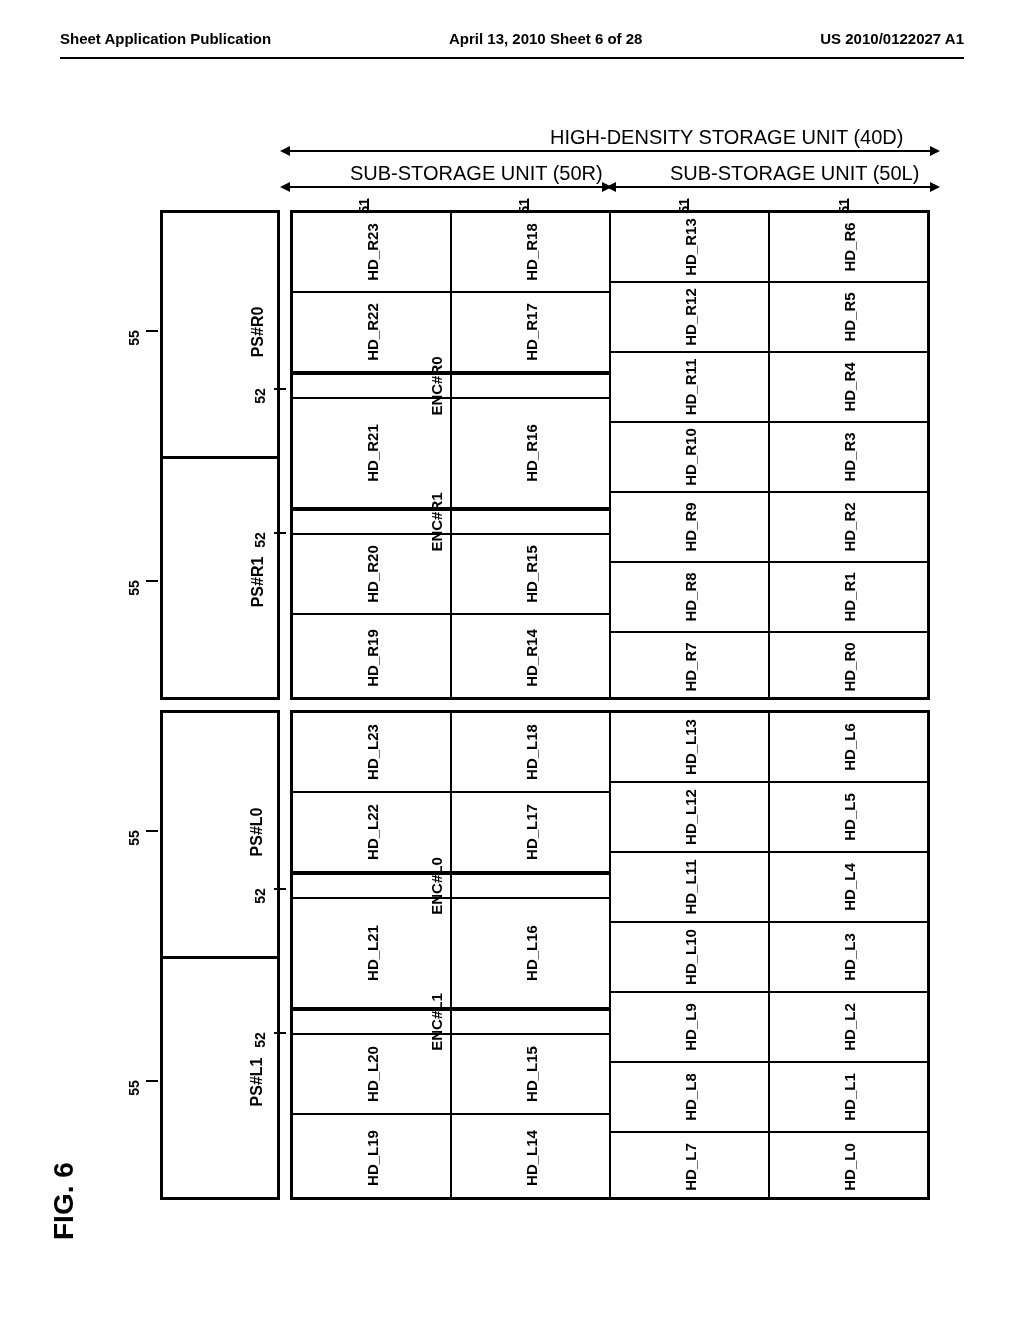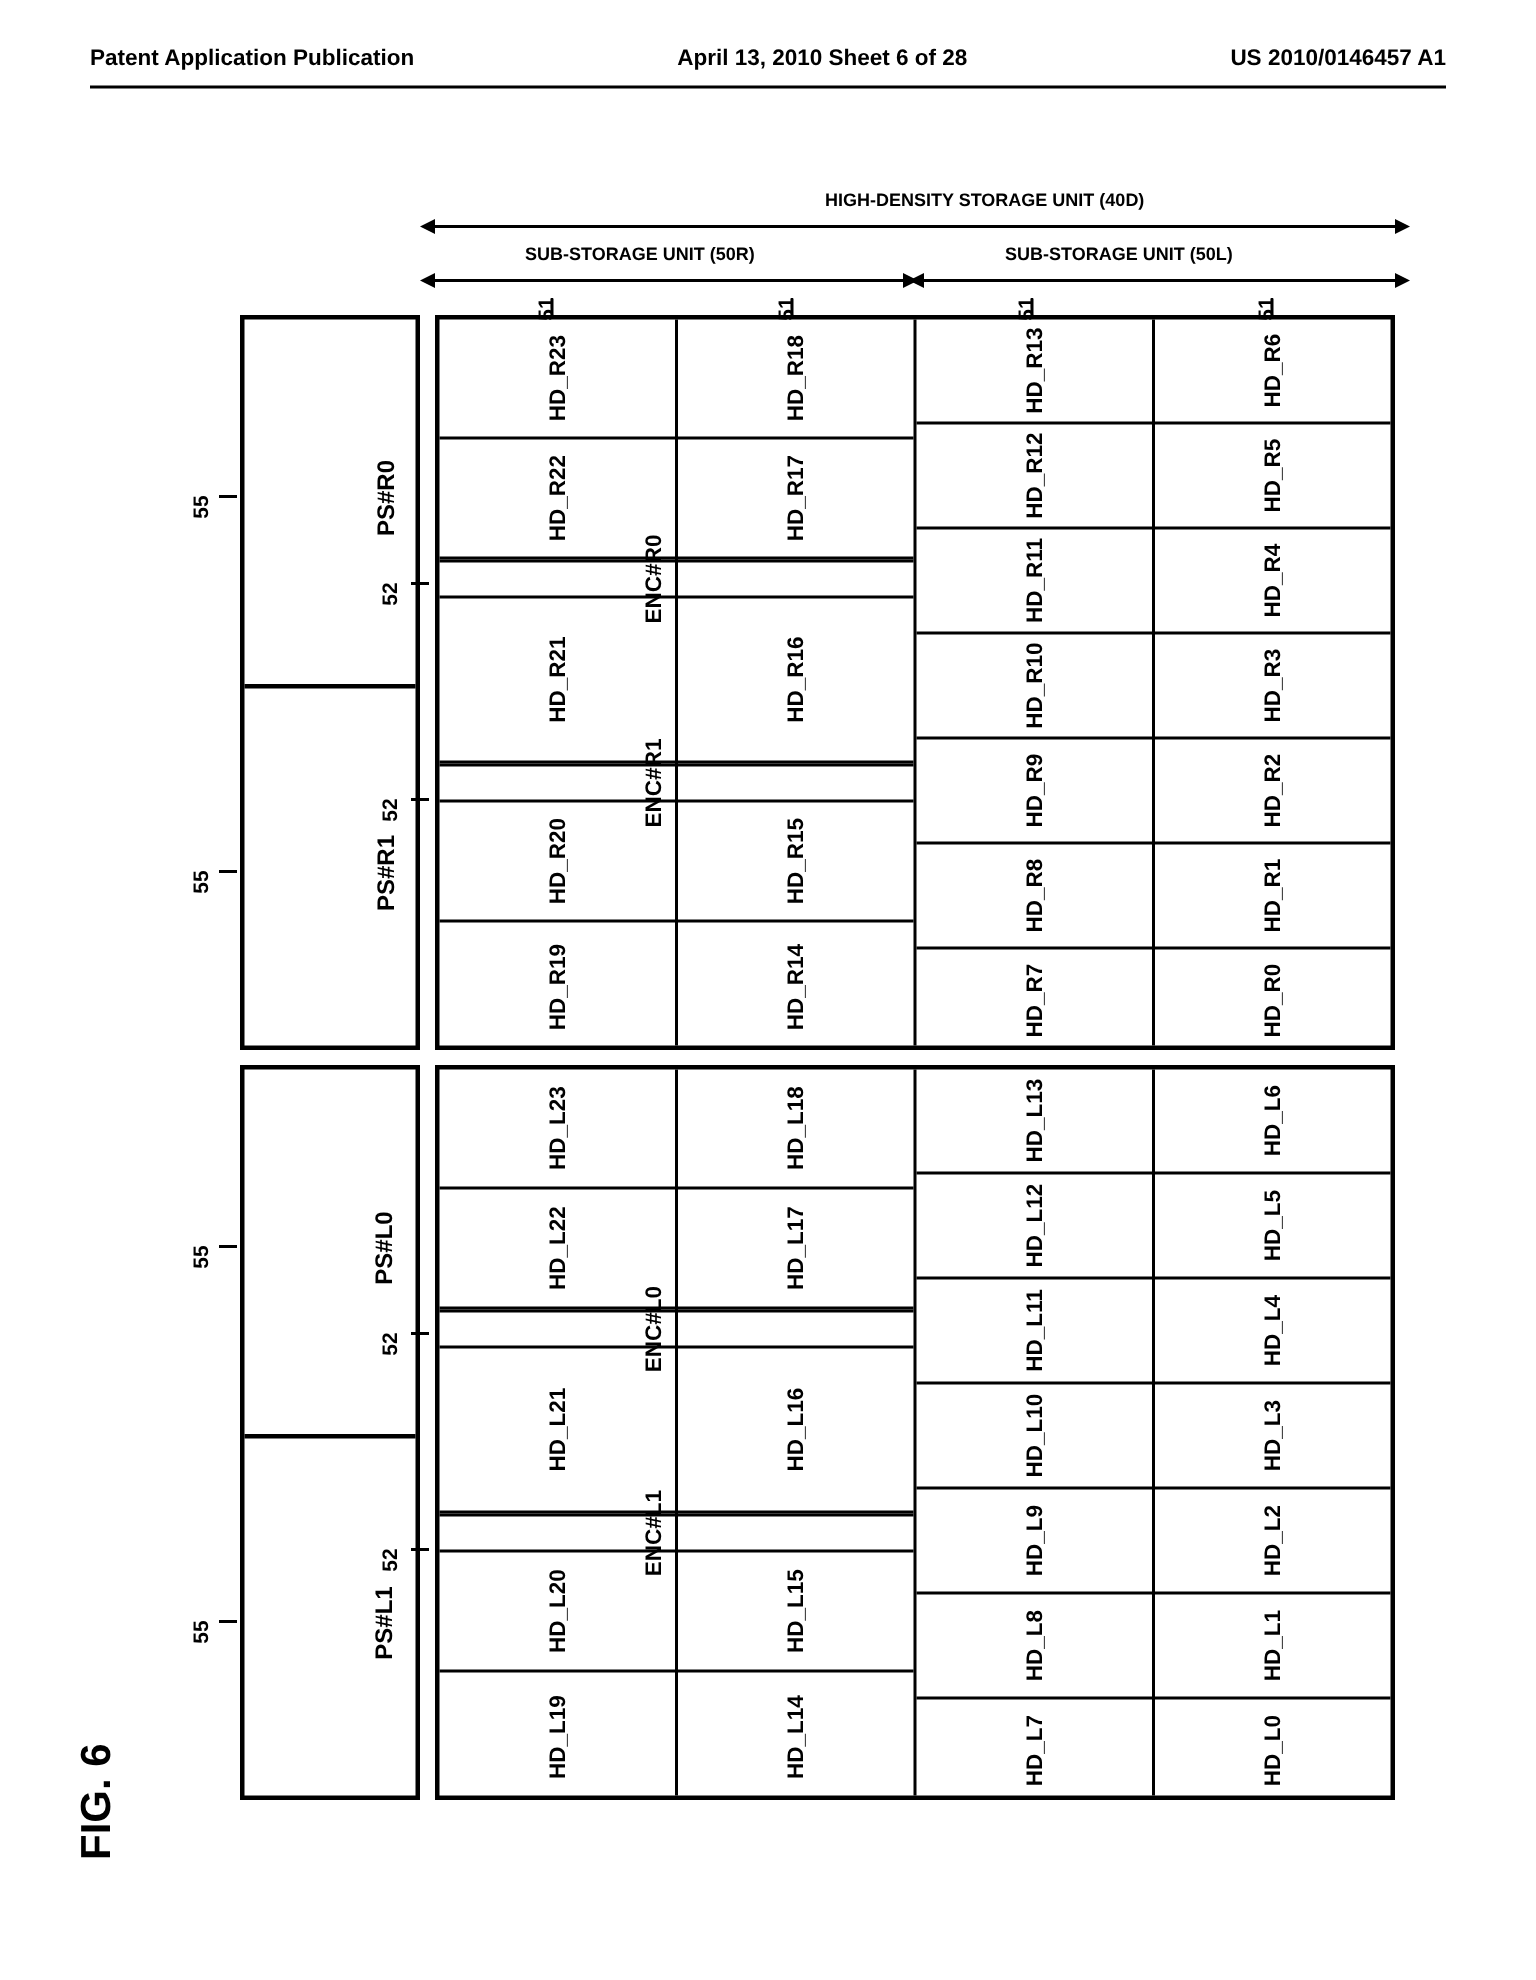--- a/index.html
+++ b/index.html
@@ -52,22 +52,22 @@
   }
   .arrow-line.h { height: 2px; }
   .arrow-head {
     position: absolute;
     width: 0; height: 0;
   }
   .arrow-head.right { border-top: 5px solid transparent; border-bottom: 5px solid transparent; border-left: 10px solid #000; }
   .arrow-head.left  { border-top: 5px solid transparent; border-bottom: 5px solid transparent; border-right: 10px solid #000; }
   .header-text {
     position: absolute;
-    font-size: 12px;
-    font-weight: bold;
+    font-size: 20px;
+    font-weight: normal;
     white-space: nowrap;
   }
   .ps-col {
     position: absolute;
     left: 30px;
     width: 120px;
     border: 3px solid #000;
     box-sizing: border-box;
   }
   .ps-label {
@@ -137,23 +137,23 @@
     font-weight: bold;
     white-space: nowrap;
   }
   .tick { position:absolute; width:12px; height:2px; background:#000; }
   .vgap { position:absolute; left:160px; width:640px; height:10px; }
 </style>
 </head>
 <body>
 
 <div class="page-header">
-  <span>Patent Application Publication</span>
+  <span>Sheet Application Publication</span>
   <span>April 13, 2010  Sheet 6 of 28</span>
-  <span>US 2010/0146457 A1</span>
+  <span>US 2010/0122027 A1</span>
 </div>
 <div class="hr-line"></div>
 
 <div class="figure-area">
 
   <div class="fig-label">FIG. 6</div>
 
   <div class="diagram">
 
     <div class="header-text" style="left:420px; top:-4px;">HIGH-DENSITY STORAGE UNIT (40D)</div>

